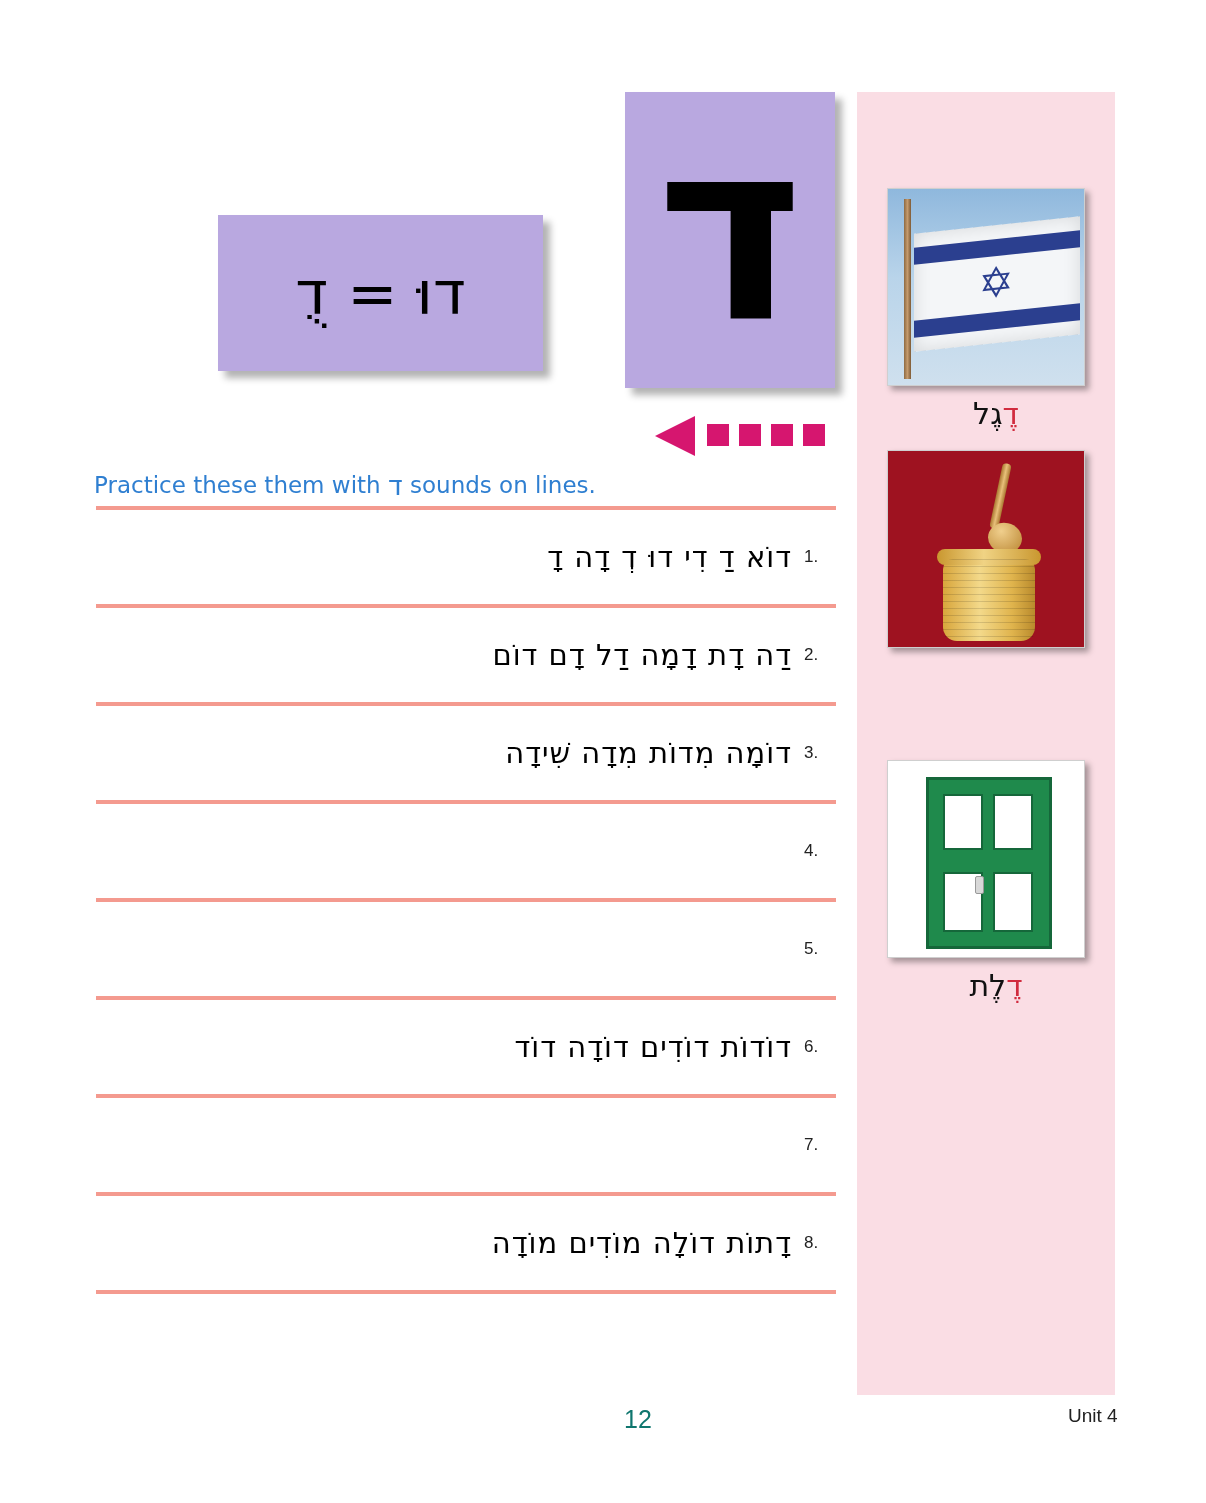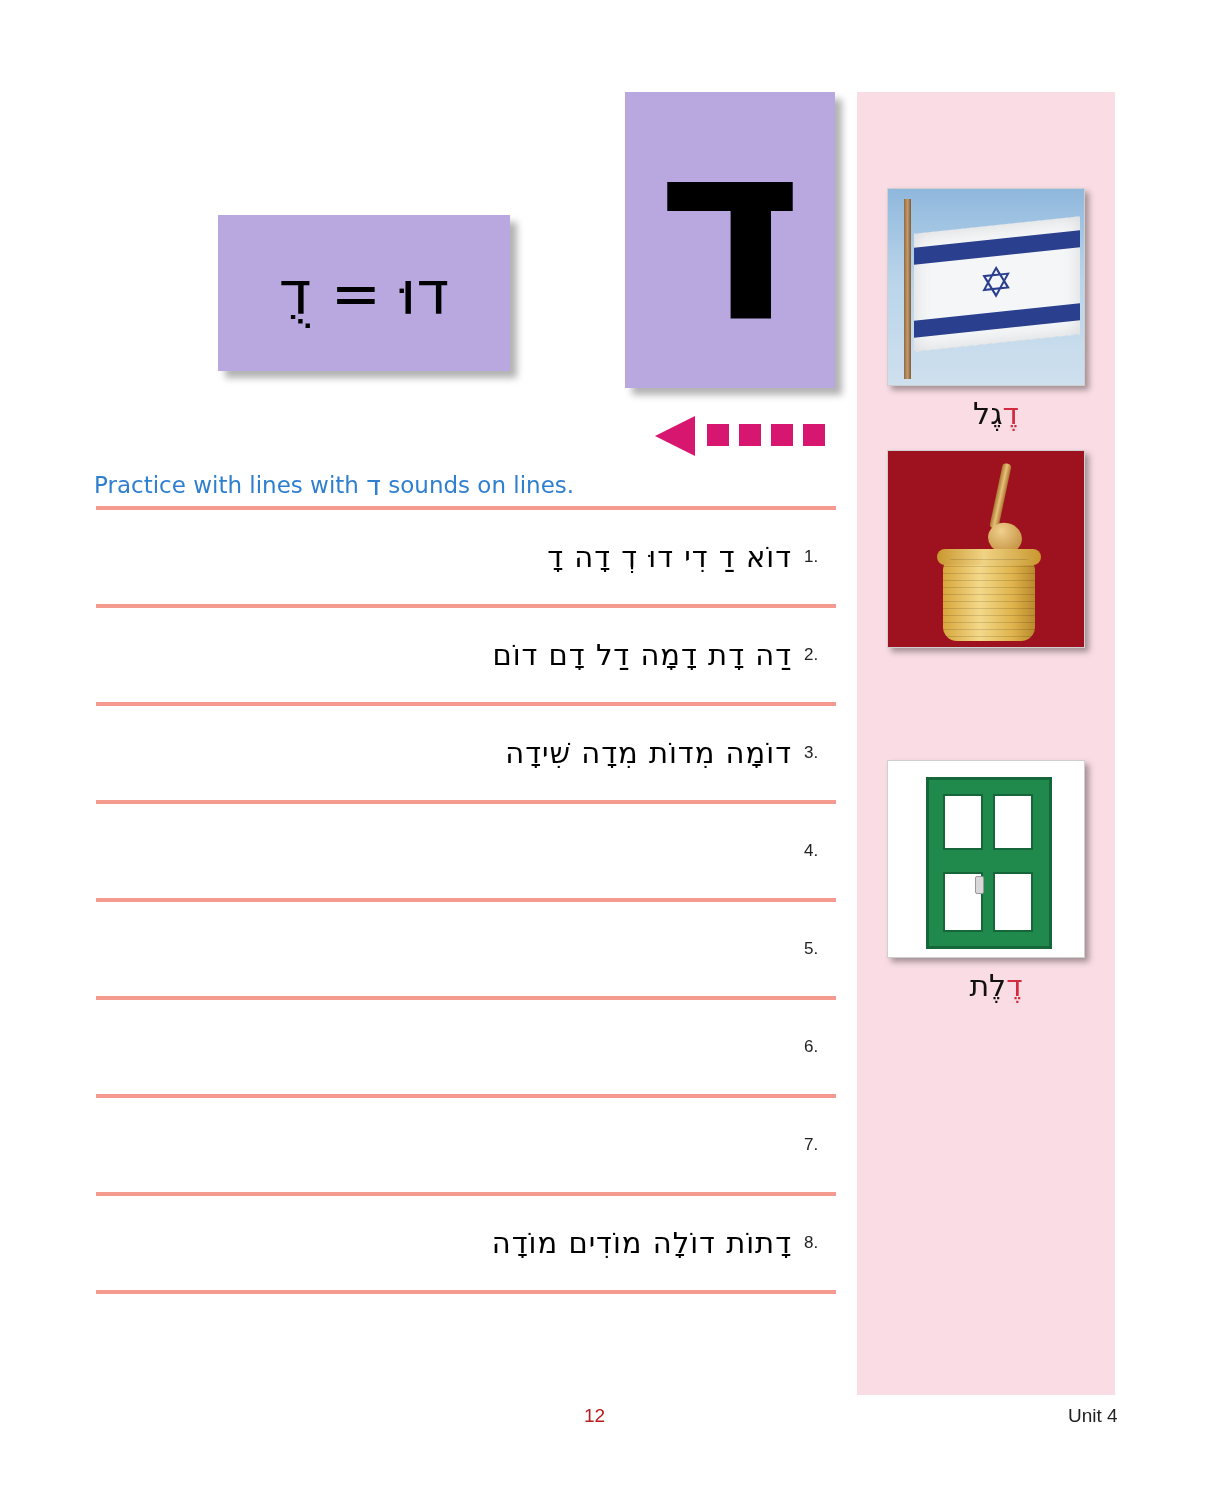--- a/index.html
+++ b/index.html
@@ -171,21 +171,21 @@
   #letter-card .glyph {
     font-family: "DejaVu Sans", sans-serif;
     font-size: 250px;
     line-height: 230px;
     color: #000000;
     font-weight: bold;
     margin-top: -14px;
   }
   #equation-card {
     left: 218px; top: 215px;
-    width: 292px; height: 156px;
+    width: 325px; height: 156px;
   }
   #equation-card .eq {
     font-family: "DejaVu Sans", sans-serif;
     font-size: 60px;
     color: #000000;
     direction: rtl;
     unicode-bidi: bidi-override;
     white-space: nowrap;
   }
 
@@ -260,23 +260,23 @@
     direction: rtl;
     unicode-bidi: bidi-override;
     white-space: nowrap;
     padding-right: 12px;
     letter-spacing: 1px;
   }
 
   
   .page-num {
     position: absolute;
-    left: 584px; top: 1405px;
-    font-size: 19px;
-    color: #b91c1c;
+    left: 624px; top: 1405px;
+    font-size: 25px;
+    color: #0f766e;
   }
   .unit-label {
     position: absolute;
     left: 1068px; top: 1405px;
     font-size: 19px;
     color: #222;
   }
 </style>
 </head>
 <body>
@@ -334,21 +334,21 @@
 
 <div class="arrow-wrap">
   <div class="arrow-head"></div>
   <div class="arrow-dash" style="left:52px;"></div>
   <div class="arrow-dash" style="left:84px;"></div>
   <div class="arrow-dash" style="left:116px;"></div>
   <div class="arrow-dash" style="left:148px;"></div>
 </div>
 
 <div class="instruction">
-  <span>Practice with lines with</span>
+  <span>Practice these them with</span>
   <span class="heb">ד</span>
   <span>sounds on lines.</span>
 </div>
 
 <div class="lines">
   <div class="rule"></div>
 
   <div class="row">
     <span class="row-num">1.</span>
     <span class="row-text">דוֹא  דַ  דִי  דוּ  דְ  דָה  דָ</span>
@@ -372,20 +372,21 @@
   </div>
   <div class="rule"></div>
 
   <div class="row">
     <span class="row-num">5.</span>
   </div>
   <div class="rule"></div>
 
   <div class="row">
     <span class="row-num">6.</span>
+    <span class="row-text">דוֹדוֹת  דוֹדִים  דוֹדָה  דוֹד</span>
   </div>
   <div class="rule"></div>
 
   <div class="row">
     <span class="row-num">7.</span>
   </div>
   <div class="rule"></div>
 
   <div class="row">
     <span class="row-num">8.</span>

